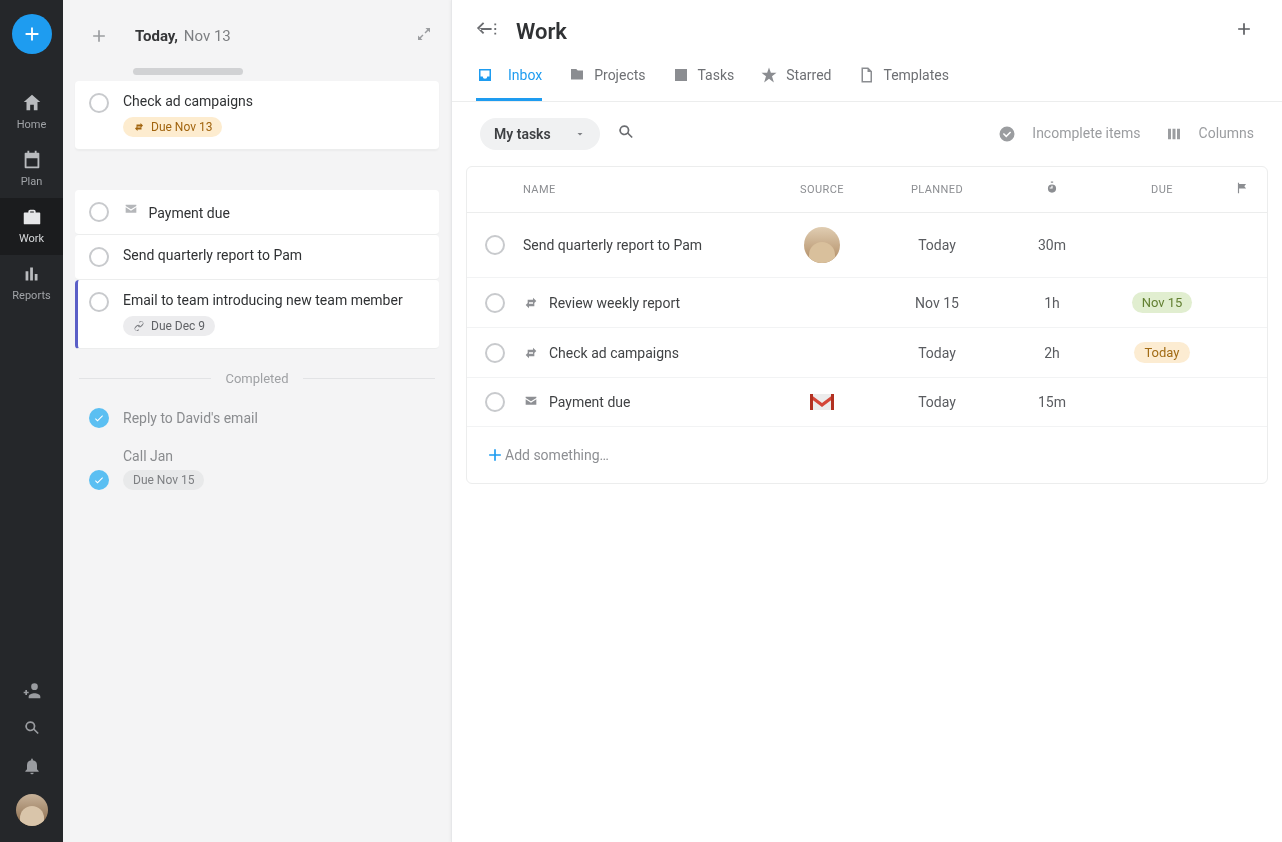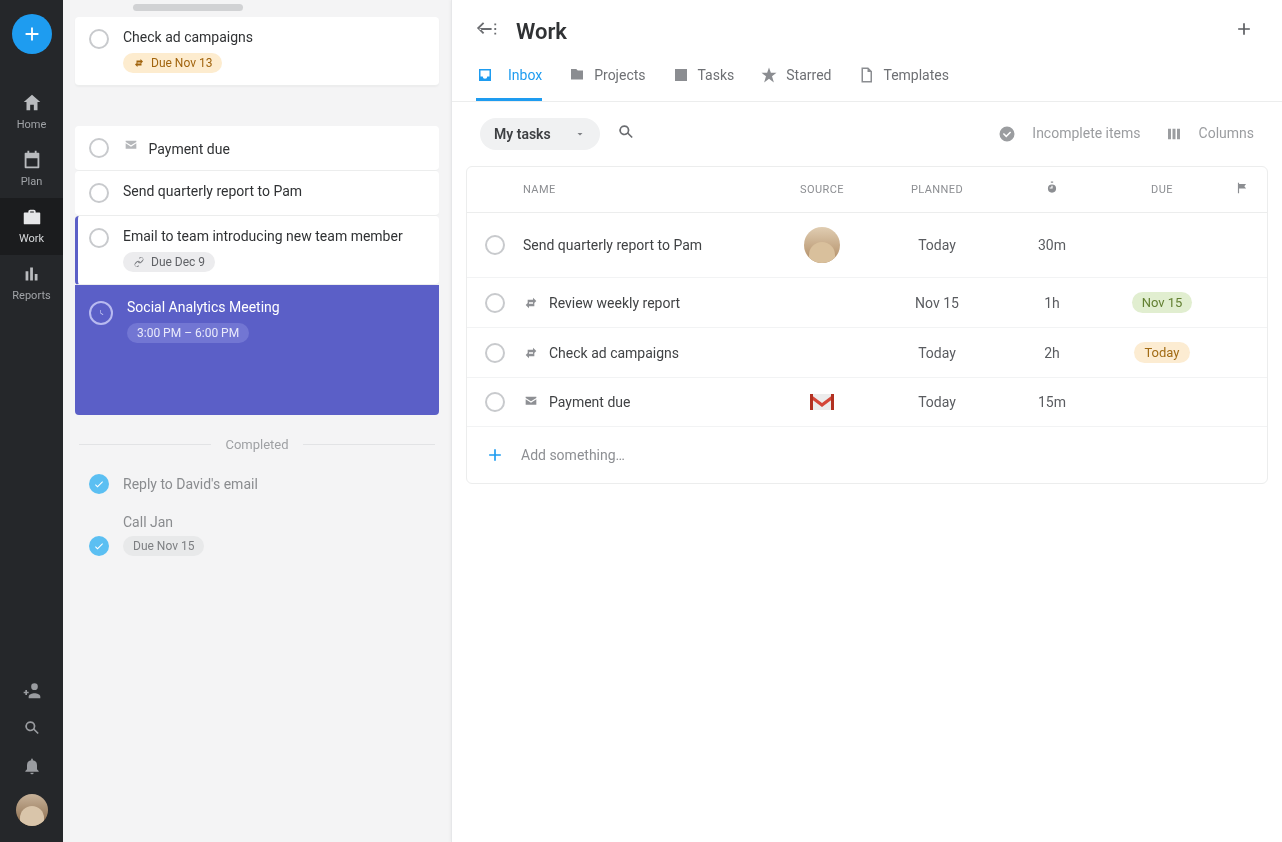--- a/index.html
+++ b/index.html
@@ -255,21 +255,21 @@
   position:relative;
 }
 .gmail svg { width:28px; height:20px; }
 .duebadge {
   display:inline-block; font-size:13px;
   border-radius:12px; padding:3px 10px;
 }
 .duebadge.green { background:#e1eed0; color:#638032; }
 .duebadge.amber { background:#fcecd2; color:#a16b14; }
 .addrow {
-  display:flex; align-items:center; gap:16px;
+  display:flex; align-items:center; gap:0;
   padding:18px 18px;
   color:#8d8f93; font-size:14px;
   cursor:pointer;
 }
 .addrow svg { width:20px; height:20px; fill:#1e9cf0; }
 .flag svg { width:14px; height:14px; fill:#8c8e92; }
 </style>
 </head>
 <body>
 
@@ -314,20 +314,35 @@
     <svg viewBox="0 0 24 24">
         <path d="M12 22a2 2 0 0 0 2-2h-4a2 2 0 0 0 2 2zm6-6V11a6 6 0 0 0-5-5.9V4a1 1 0 0 0-2 0v1.1A6 6 0 0 0 6 11v5l-2 2v1h16v-1z"></path>
       </svg>
     <div class="avatar">
         <div class="face"></div>
       </div>
   </div>
 </div>
 
 <div class="plan">
+  <div class="plan-header">
+    <div class="plus">
+      <svg viewBox="0 0 24 24">
+          <path d="M11 5h2v6h6v2h-6v6h-2v-6H5v-2h6z"></path>
+        </svg>
+    </div>
+    <div class="title">
+      <b>Today,</b> <span>Nov 13</span>
+    </div>
+    <div class="expand">
+      <svg viewBox="0 0 24 24">
+          <path d="M4 14v6h6l-2.3-2.3 3.6-3.6-1.4-1.4-3.6 3.6L4 14zm16-4V4h-6l2.3 2.3-3.6 3.6 1.4 1.4 3.6-3.6L20 10z"></path>
+        </svg>
+    </div>
+  </div>
   <div class="progressbar"></div>
 
   <div class="tasklist">
 
     <div class="taskcard firstcard">
       <div class="check"></div>
       <div>
         <div class="task-text">Check ad campaigns</div>
         <div class="badge orange">
           <svg viewBox="0 0 24 24">
@@ -359,31 +374,20 @@
         <div class="task-text">Email to team introducing new team member</div>
         <div class="badge gray">
           <svg viewBox="0 0 24 24">
               <path d="M10 13a5 5 0 0 0 7 0l3-3a5 5 0 0 0-7-7l-1 1 1.4 1.4 1-1a3 3 0 1 1 4.2 4.2l-3 3a3 3 0 0 1-4.2 0L10 13zm4-2a5 5 0 0 0-7 0l-3 3a5 5 0 0 0 7 7l1-1-1.4-1.4-1 1a3 3 0 1 1-4.2-4.2l3-3a3 3 0 0 1 4.2 0L14 11z"></path>
             </svg>
           <span>Due Dec 9</span>
         </div>
       </div>
     </div>
 
-    <div class="eventcard">
-      <div class="clock">
-        <svg viewBox="0 0 24 24">
-            <path d="M12 7v5l4 2-.8 1.6L11 13V7h1z"></path>
-          </svg>
-      </div>
-      <div>
-        <div class="event-title">Social Analytics Meeting</div>
-        <div class="event-time">3:00 PM – 6:00 PM</div>
-      </div>
-    </div>
 
     <div class="divider">
       <div class="line"></div>
       <span>Completed</span>
       <div class="line"></div>
     </div>
 
     <div class="donecard">
       <div class="donecheck">
         <svg viewBox="0 0 24 24">

